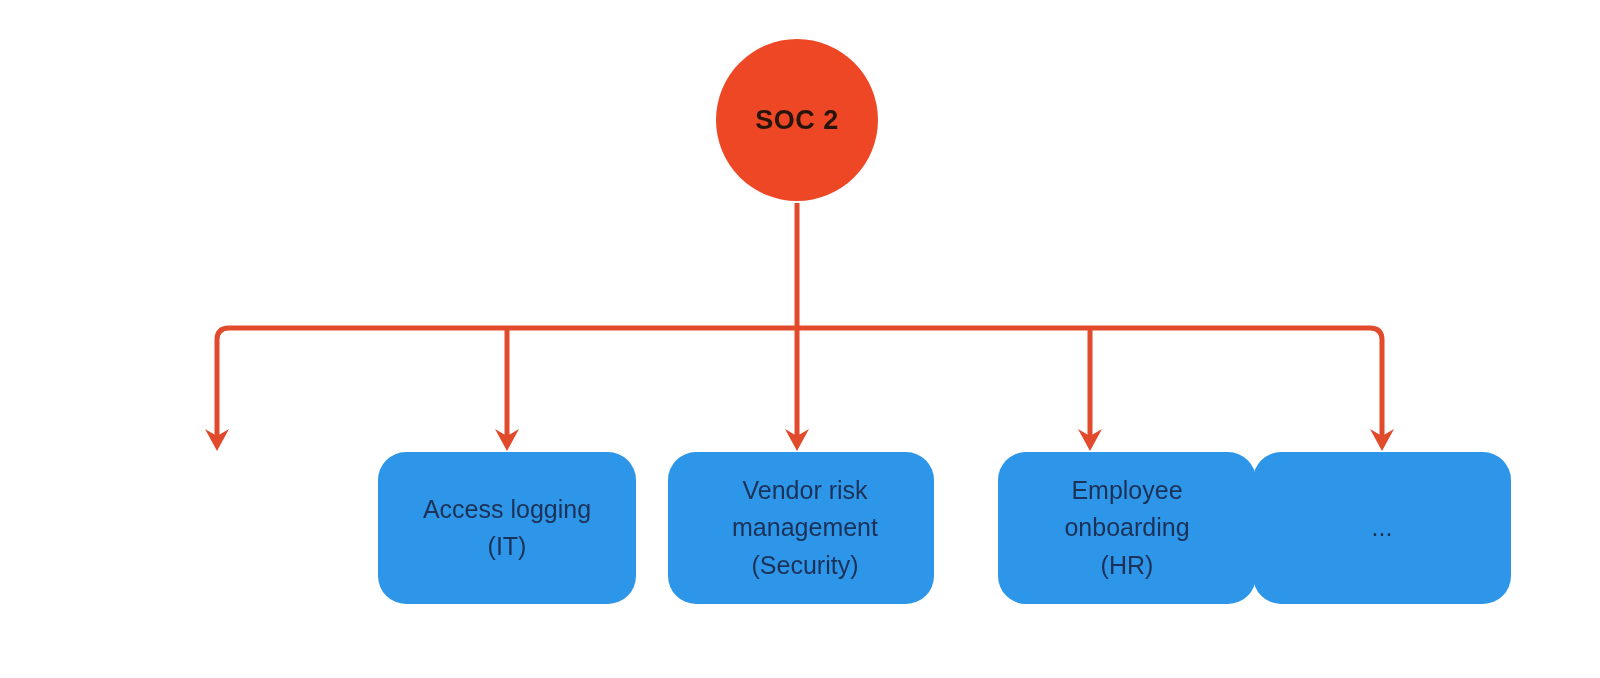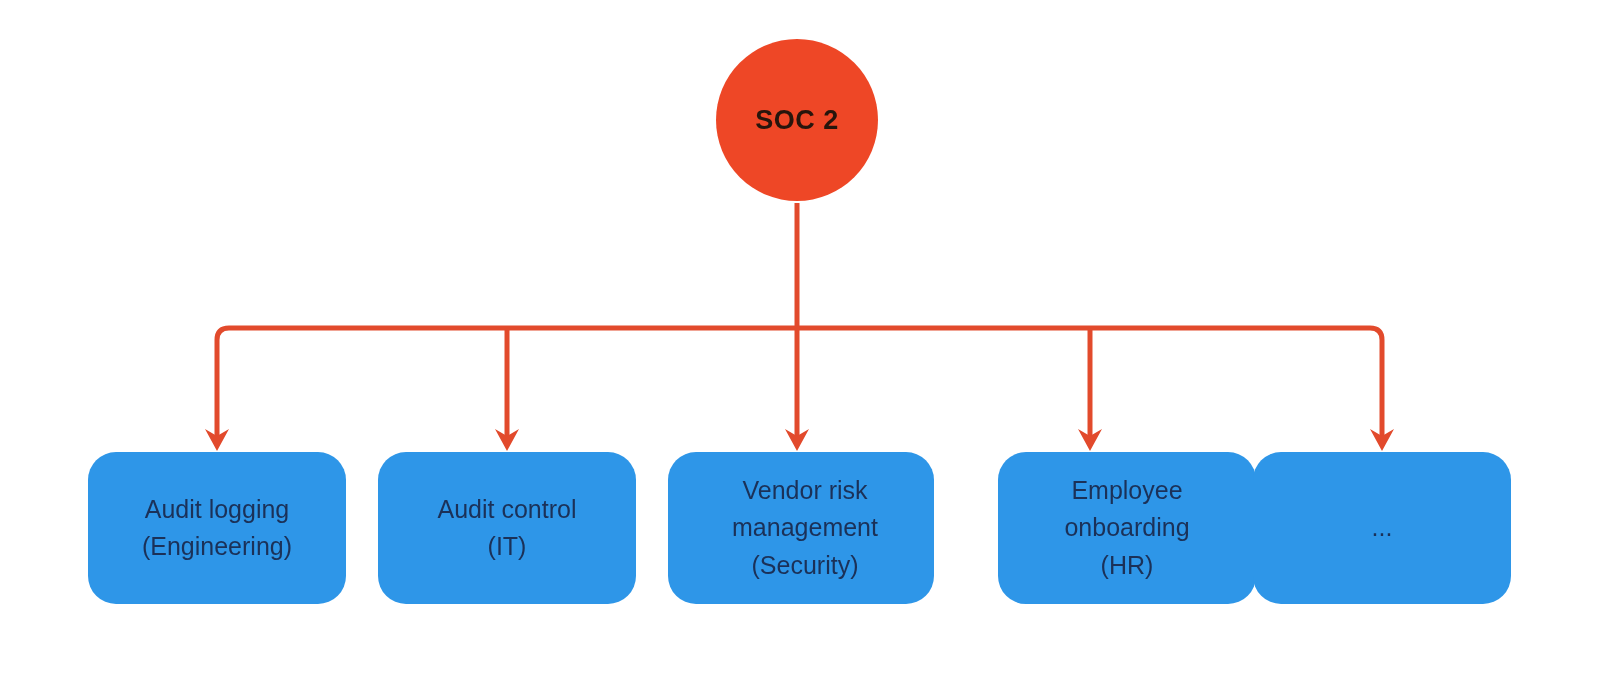--- a/index.html
+++ b/index.html
@@ -93,27 +93,23 @@
     <path class="arrowhead" d="M 507 451 L 495 429 L 507 436 L 519 429 Z"></path>
     <path class="arrowhead" d="M 797 451 L 785 429 L 797 436 L 809 429 Z"></path>
     <path class="arrowhead" d="M 1090 451 L 1078 429 L 1090 436 L 1102 429 Z"></path>
     <path class="arrowhead" d="M 1382 451 L 1370 429 L 1382 436 L 1394 429 Z"></path>
   </svg>
 
   <div class="root-node">
     <span class="label">SOC 2</span>
   </div>
 
-  <div class="child-node pos-0">
-    <span class="label">Audit logging
-(Engineering)</span>
-  </div>
 
   <div class="child-node pos-1">
-    <span class="label">Audit control
+    <span class="label">Access logging
 (IT)</span>
   </div>
 
   <div class="child-node pos-2">
     <span class="label">Vendor risk
 management
 (Security)</span>
   </div>
 
   <div class="child-node pos-3">

